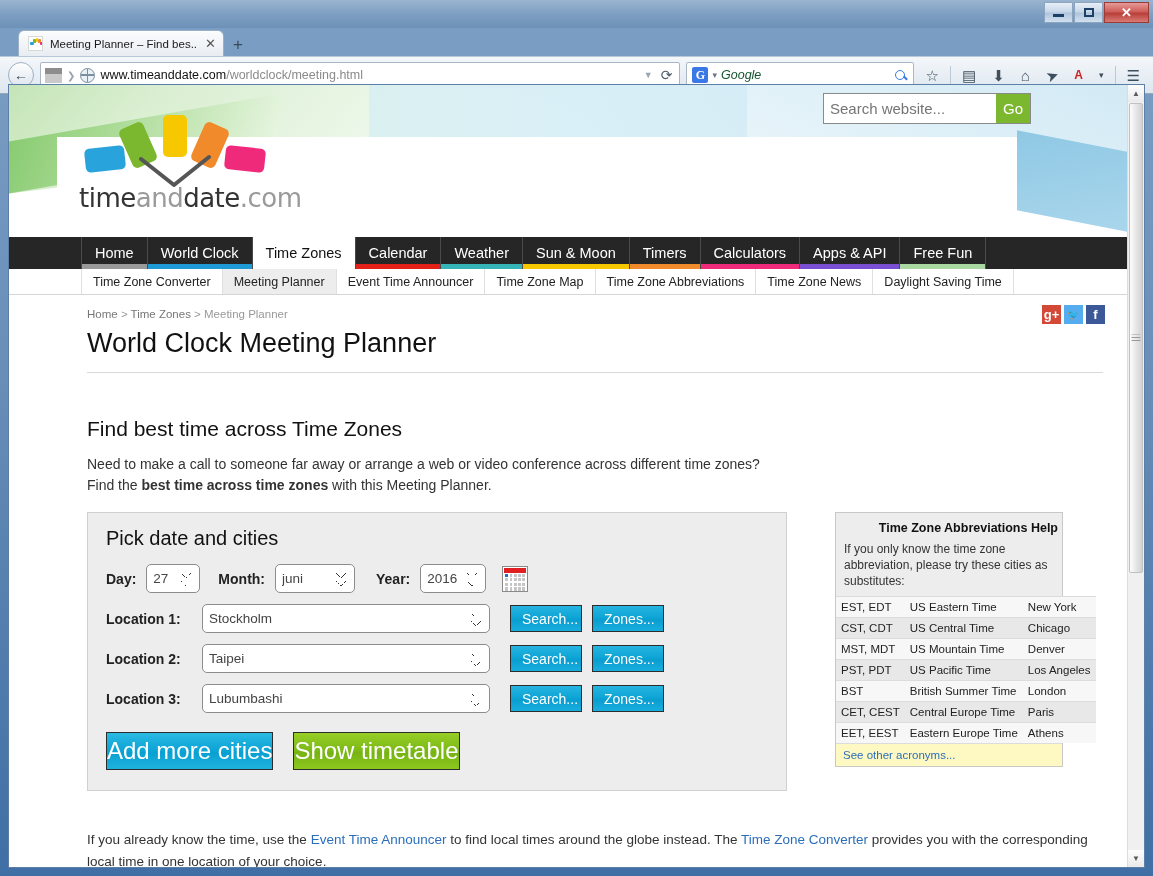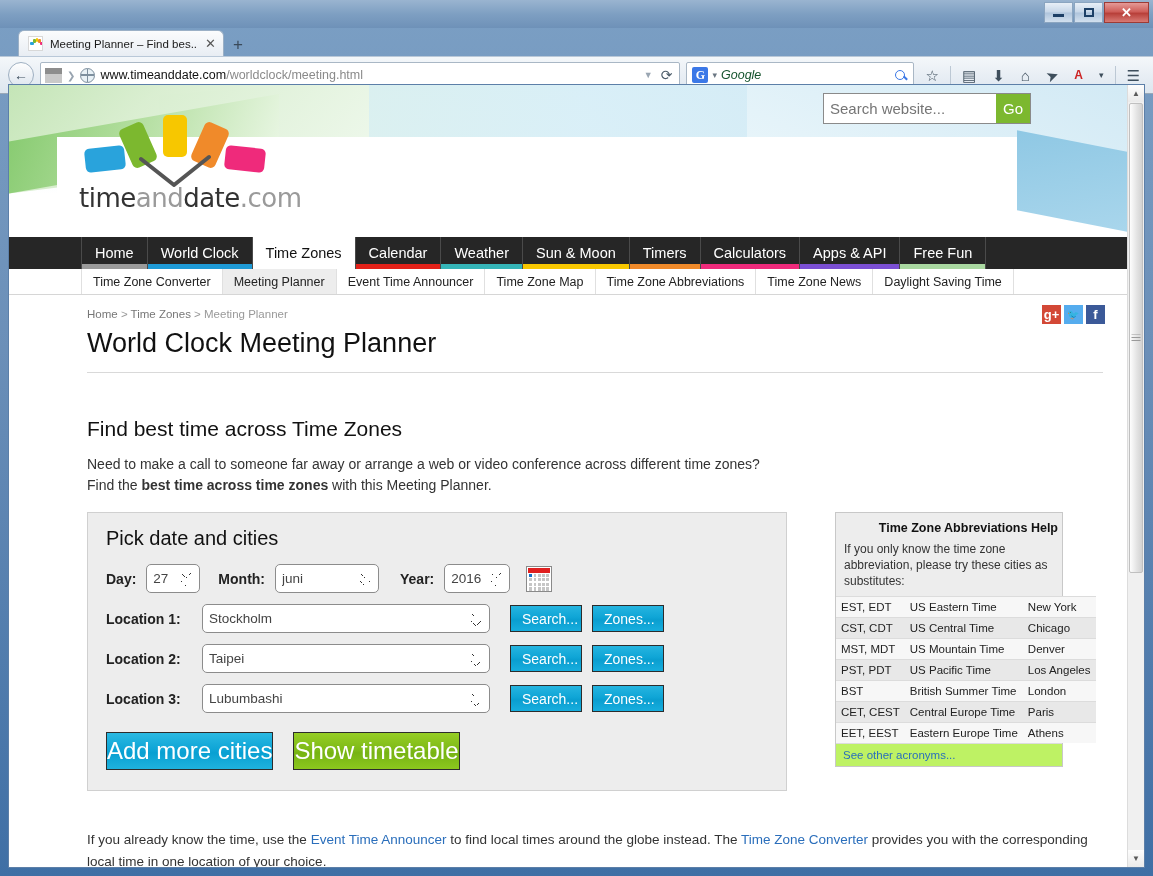--- a/index.html
+++ b/index.html
@@ -301,21 +301,21 @@
       linear-gradient(45deg, transparent 50%, #333 50%, #333 58%, transparent 58%),
       linear-gradient(135deg, transparent 42%, #333 42%, #333 50%, transparent 50%),
       linear-gradient(225deg, transparent 50%, #333 50%, #333 58%, transparent 58%),
       linear-gradient(315deg, transparent 42%, #333 42%, #333 50%, transparent 50%);
     background-position: calc(100% - 13px) 16px, calc(100% - 8px) 16px,
                          calc(100% - 13px) 8px, calc(100% - 8px) 8px;
     background-size: 5px 5px;
     background-repeat: no-repeat;
   }
   #daysel { width: 54px; }
-  #monthsel { width: 104px; }
+  #monthsel { width: 80px; }
   #yearsel { width: 66px; }
   .locsel { width: 288px; }
   #calicon {
     width: 26px; height: 26px; border: 1px solid #8a8a8a; background: #fff;
     cursor: pointer; position: relative; margin-left: 6px; padding: 2px;
   }
   #calicon .top { height: 5px; background: #e02020; margin: -1px -1px 1px -1px; }
   #calicon .grid {
     display: grid; grid-template-columns: repeat(5,1fr);
     grid-template-rows: repeat(4,1fr); gap: 1.5px; height: 17px;
@@ -347,21 +347,21 @@
     text-align: right; padding: 8px 4px 6px 4px;
   }
   #tzintro { font-size: 12px; color: #333; padding: 0 8px 7px 8px; line-height: 16px; }
   #tztable { width: 100%; border-collapse: collapse; font-size: 11.5px; }
   #tztable td { padding: 4px 5px; border-top: 1px solid #dcdcdc; color: #222; white-space: nowrap; }
   #tztable tr:nth-child(odd) { background: #f7f7f7; }
   #tztable tr:nth-child(even) { background: #e8e8e8; }
   #tzlink {
     display: block; font-size: 11.5px; color: #2a6ebb;
     padding: 5px 7px; border-top: 1px solid #dcdcdc;
-    background: #bef264; text-decoration: none; cursor: pointer;
+    background: #fef9c3; text-decoration: none; cursor: pointer;
   }
 
   #bottomtext { padding: 0 24px 0 78px; margin-top: 38px; }
   #bottomtext p { margin: 0 0 14px 0; font-size: 13.5px; color: #333; line-height: 22px; }
   #bottomtext a { color: #2a6ebb; text-decoration: none; }
 
   
   #vscroll {
     width: 17px; background: #f0f0f0; border-left: 1px solid #dcdcdc;
     position: relative; flex: 0 0 17px;

